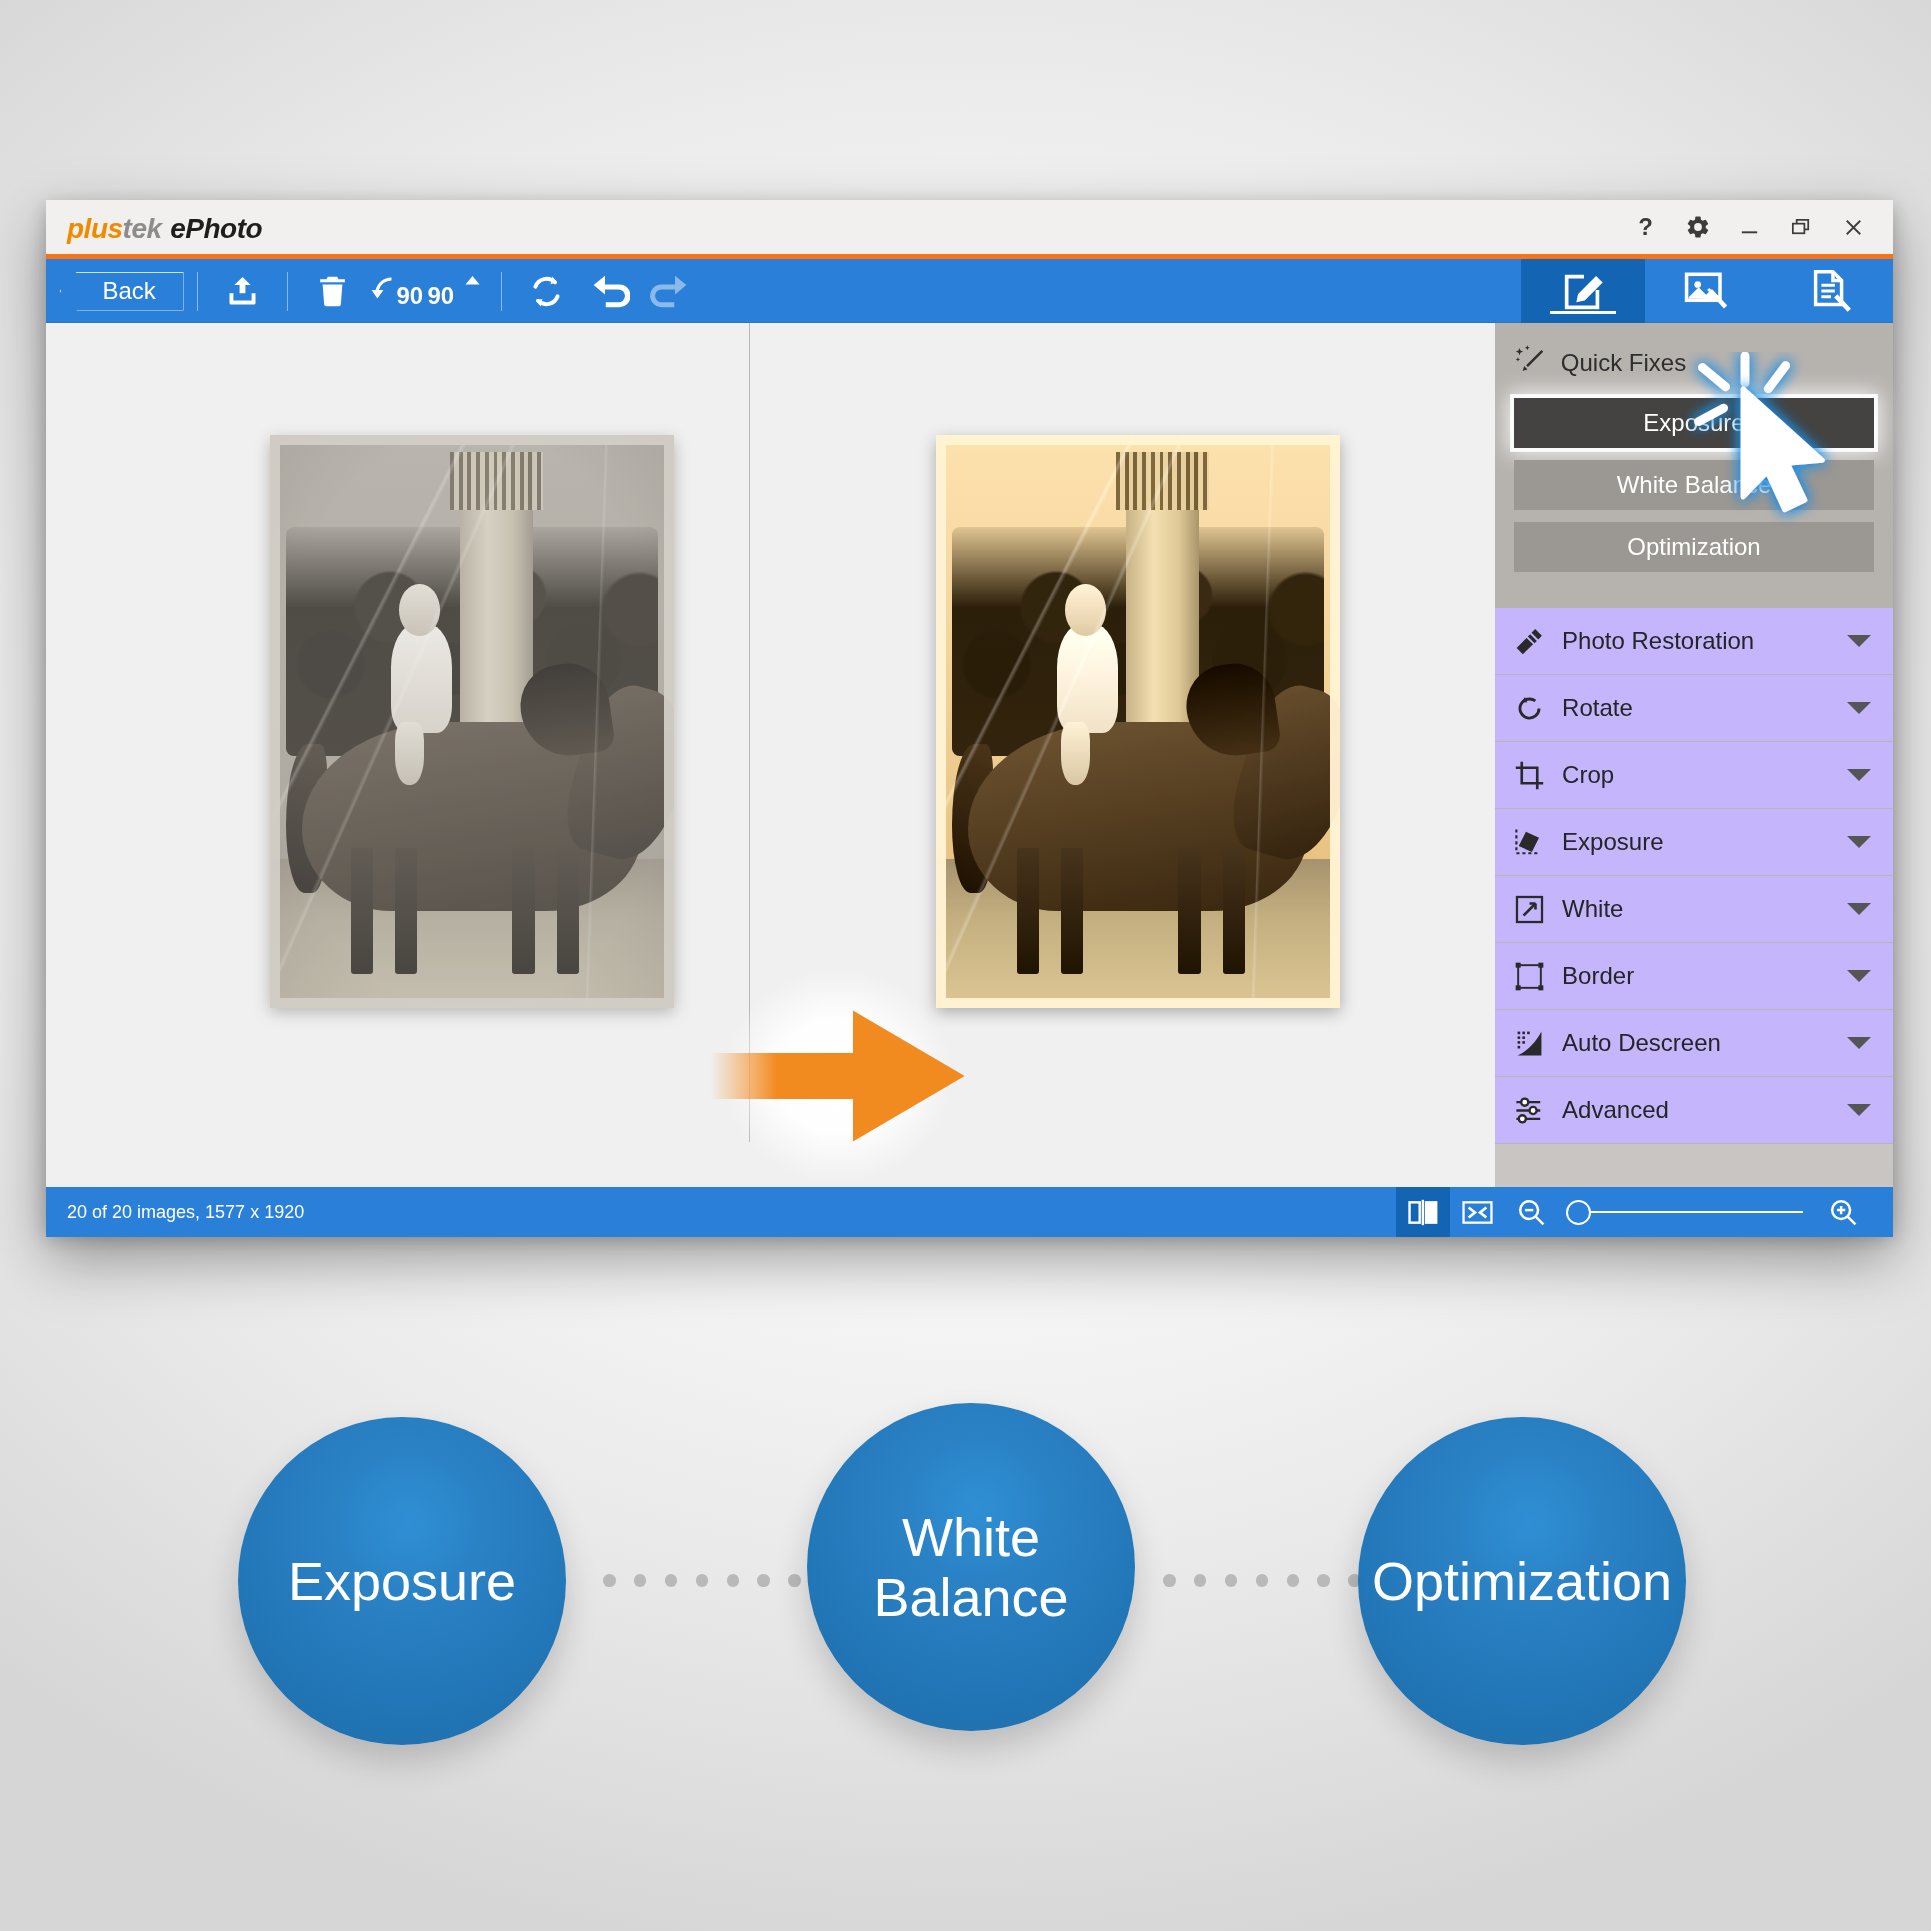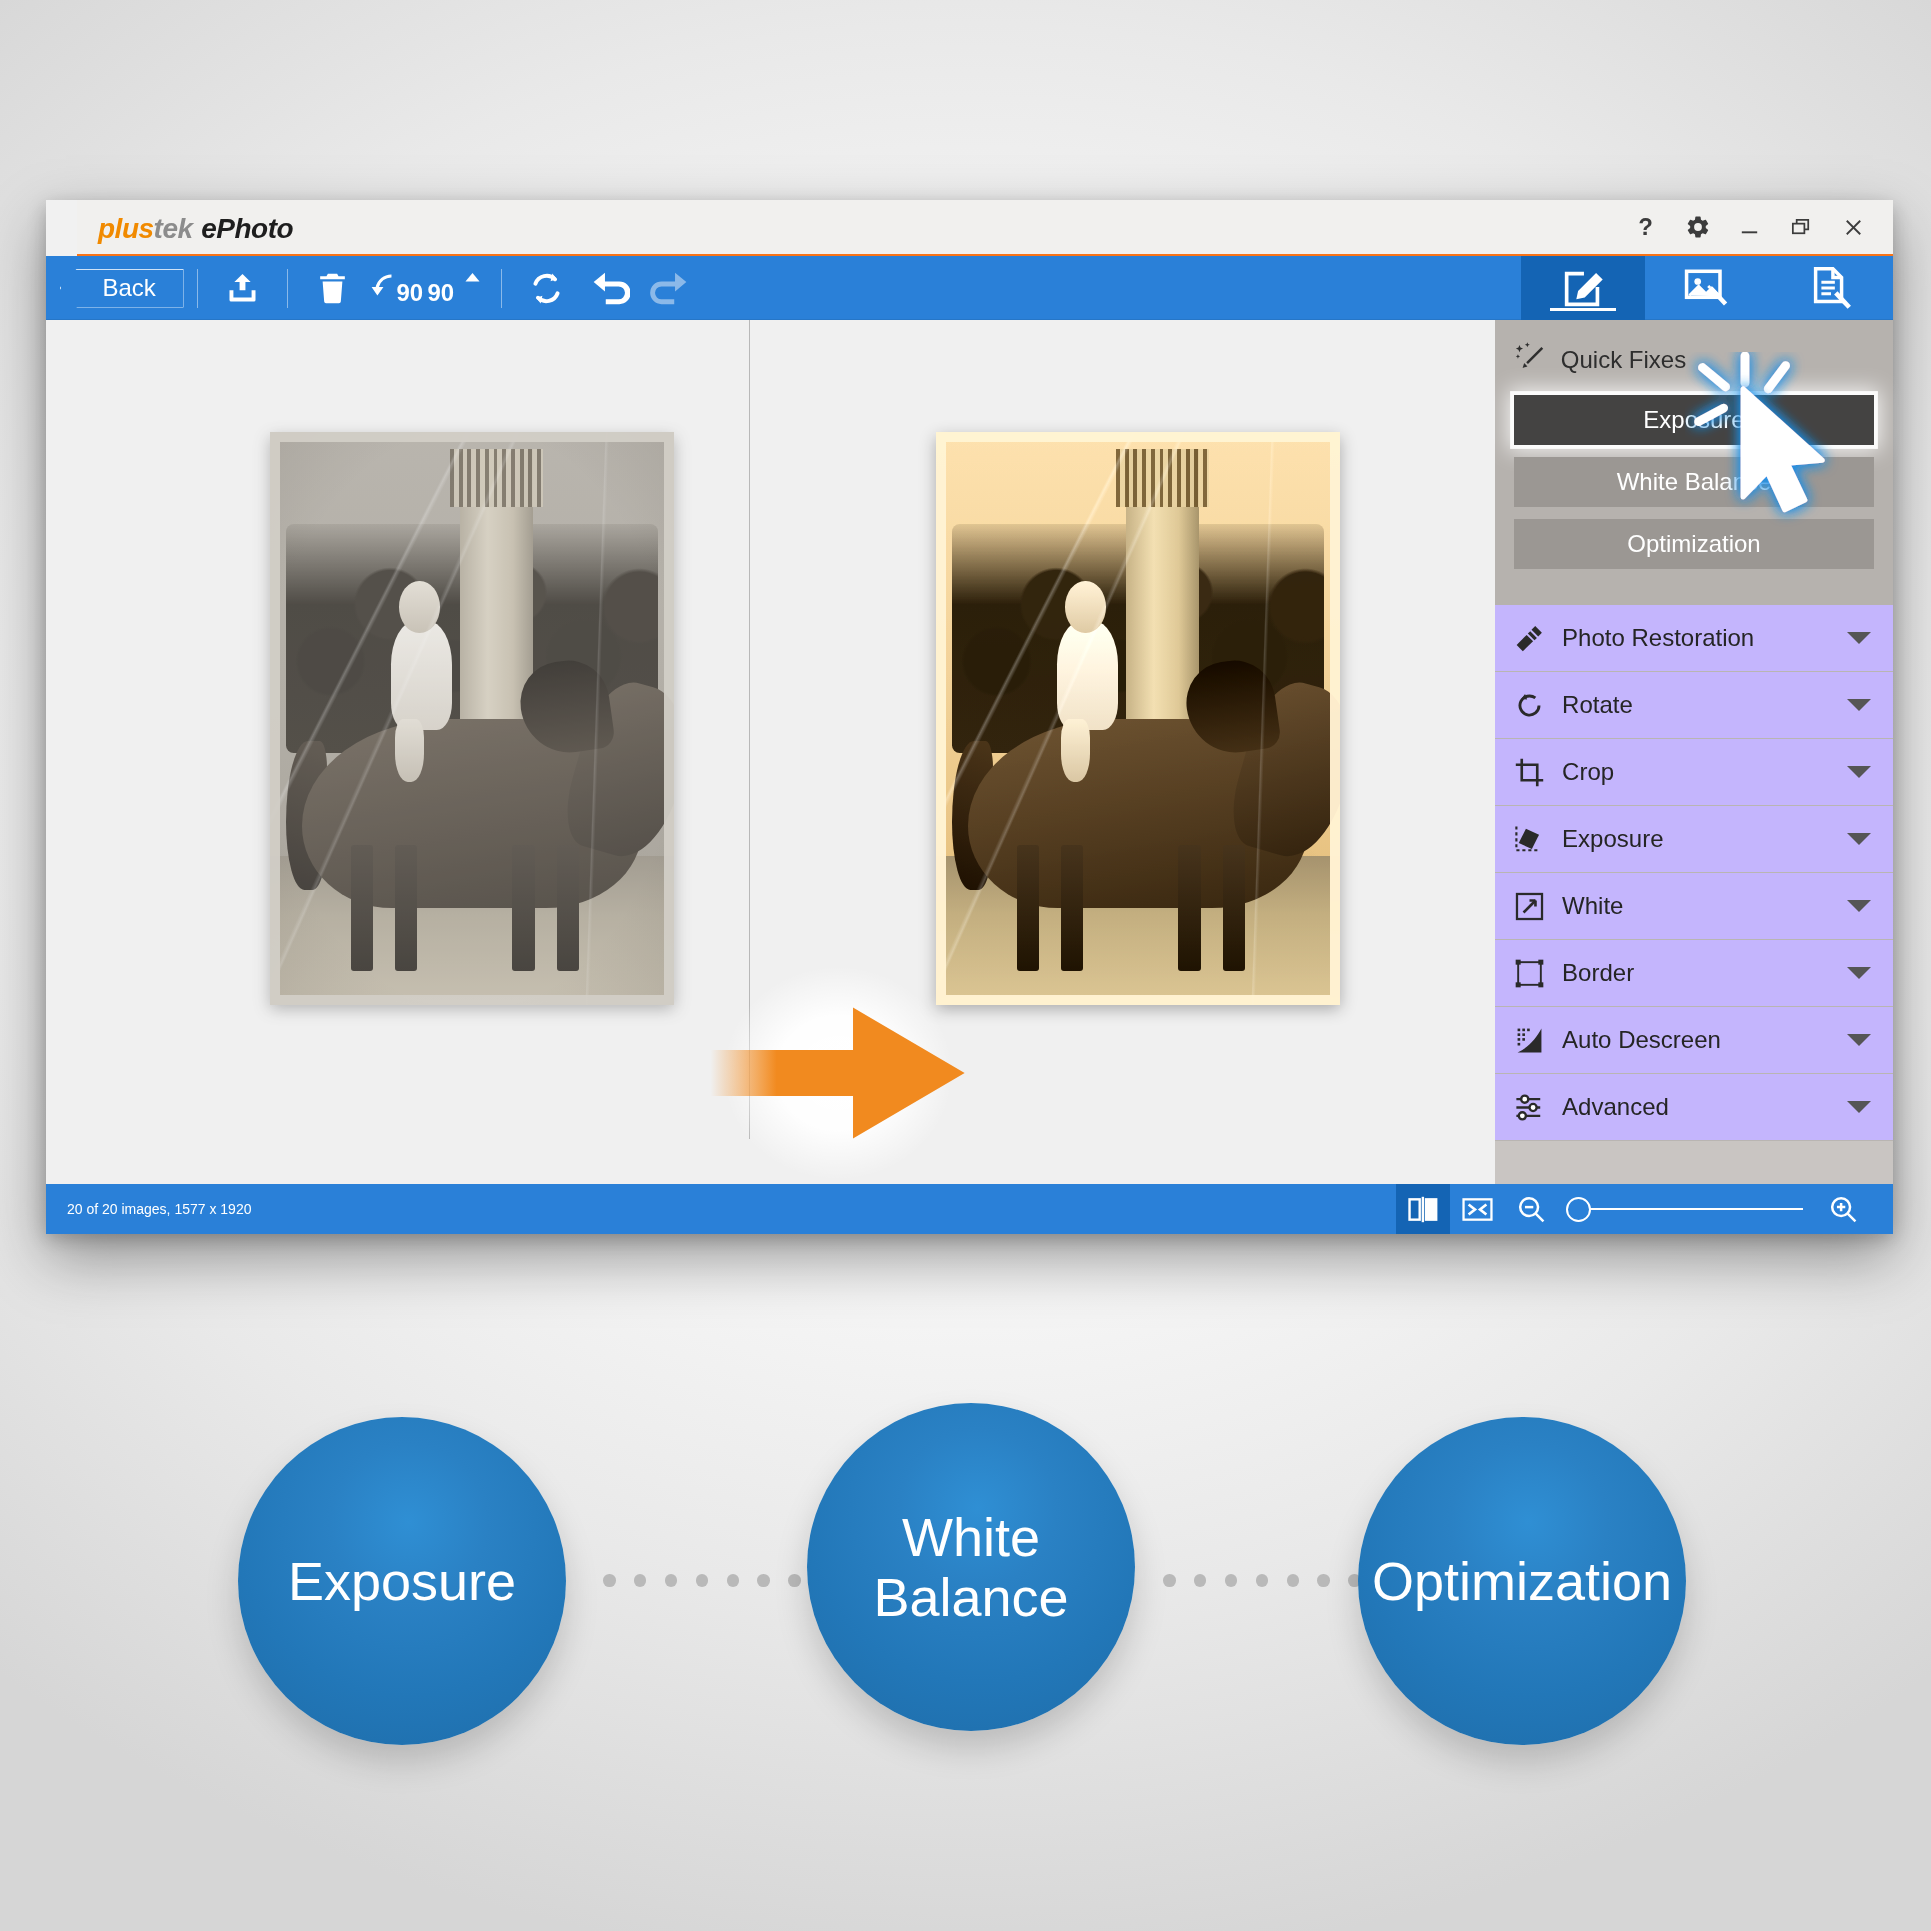--- a/index.html
+++ b/index.html
@@ -13,22 +13,21 @@
   
   .app-window{
     position:absolute;left:46px;top:200px;width:1847px;height:1033px;
     background:#f1f1f1;
     box-shadow:0 25px 58px rgba(0,0,0,.38), 0 5.8px 17.4px rgba(0,0,0,.22);
   }
 
   
   .titlebar{
     height:54px;background:#f1f0ee;position:relative;
-    border-bottom:2px solid #f97316;
-    margin-left:31px;
+    border-bottom:5px solid #f97316;
   }
   .brand{
     position:absolute;left:21px;top:12.6px;
     font-size:28px;font-weight:bold;font-style:italic;letter-spacing:-0.5px;
     white-space:nowrap;
   }
   .brand .b-plus{color:#f18a00;}
   .brand .b-tek{color:#8c8c8c;}
   .brand .b-app{color:#1e1e1e;margin-left:8.7px;}
   .wincontrols{position:absolute;right:13.5px;top:0;height:54px;display:flex;align-items:center;gap:0;}
@@ -203,21 +202,21 @@
   }
   .acc .ai{width:42px;display:flex;align-items:center;justify-content:flex-start;}
   .acc .al{flex:1;font-size:24px;color:#252525;padding-left:5.8px;}
   .acc .ac{width:29px;display:flex;align-items:center;justify-content:center;}
   .tri{width:0;height:0;border-left:12.6px solid transparent;border-right:12.6px solid transparent;border-top:12.6px solid #555;}
 
   
   .statusbar{
     height:50px;background:#2a80d8;display:flex;align-items:center;position:relative;
   }
-  .status-text{color:#fff;font-size:14px;margin-left:21px;}
+  .status-text{color:#fff;font-size:18px;margin-left:21px;}
   .zoom-tools{position:absolute;right:23px;top:0;height:50px;display:flex;align-items:center;gap:0;}
   .zt{width:54px;height:50px;display:flex;align-items:center;justify-content:center;cursor:pointer;color:#fff;}
   .zt.active{background:#1464b4;}
   .slider{width:246px;height:50px;display:flex;align-items:center;position:relative;margin:0 5.8px;}
   .slider .track{position:absolute;left:7.7px;right:7.7px;height:2.9px;background:#ffffff;}
   .slider .knob{position:absolute;left:1.9px;width:21px;height:21px;border-radius:50%;border:2.9px solid #fff;background:#2a80d8;cursor:pointer;}
 
   
   .click-cursor{position:absolute;left:1685px;top:352px;width:179px;height:179px;pointer-events:none;}
 

